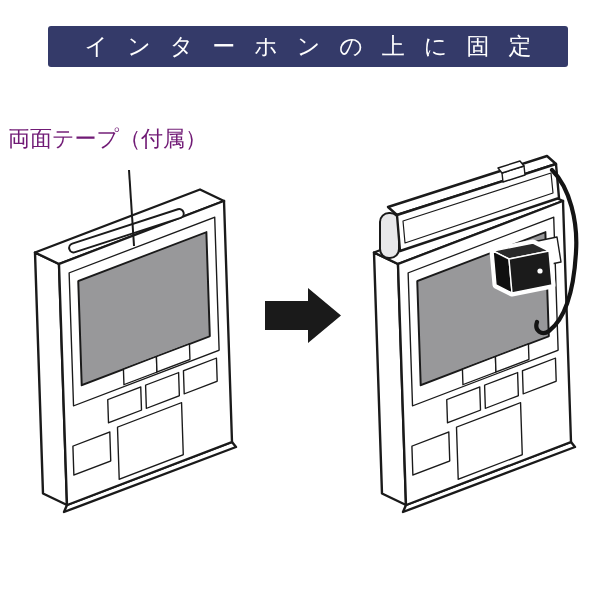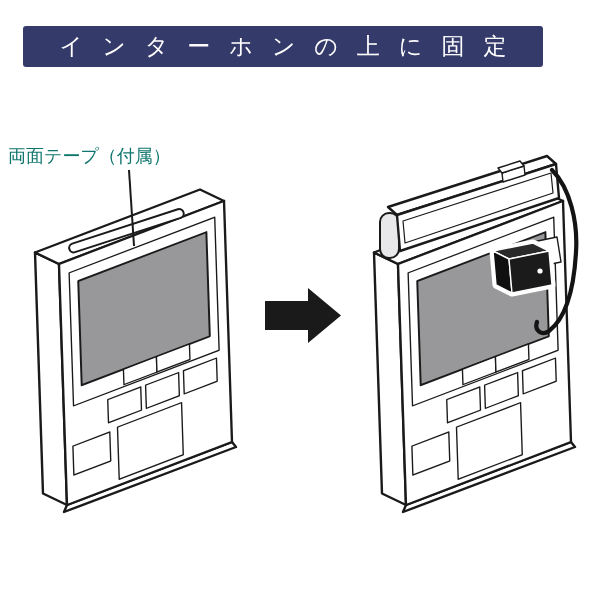--- a/index.html
+++ b/index.html
@@ -10,31 +10,31 @@
     --endcap:#e8e8ea;
     --paper:#ffffff;
   }
   html,body{margin:0;padding:0;}
   body{
     width:600px;height:600px;position:relative;overflow:hidden;
     background:var(--paper);
     font-family:"DejaVu Sans", sans-serif;
   }
   .banner{
-    position:absolute;left:23px;top:26px;width:520px;height:41px;
+    position:absolute;left:48px;top:26px;width:520px;height:41px;
     background:var(--banner-bg);color:var(--banner-fg);
     border-radius:3px;
     display:flex;align-items:center;justify-content:center;
   }
   .banner span{
     font-size:23px;letter-spacing:19px;padding-left:19px;white-space:nowrap;
   }
   .tape-label{
-    position:absolute;left:8px;top:144px;
-    font-size:18px;color:#0f766e;white-space:nowrap;
+    position:absolute;left:8px;top:124px;
+    font-size:22px;color:#701a75;white-space:nowrap;
   }
   svg.diagram{position:absolute;left:0;top:0;}
   .face{fill:#fff;stroke:var(--ink);stroke-width:2.4;stroke-linejoin:round;}
   .thin{fill:#fff;stroke:var(--ink);stroke-width:1.4;stroke-linejoin:round;}
   .noline{fill:none;stroke:var(--ink);stroke-width:1.2;stroke-linejoin:round;}
   .screenface{fill:var(--screen);stroke:var(--ink);stroke-width:2;stroke-linejoin:round;}
   .tape{fill:#fff;stroke:var(--ink);stroke-width:2;}
   .endcap{fill:var(--endcap);stroke:var(--ink);stroke-width:2;}
   .leader{stroke:var(--ink);stroke-width:2;}
   .arrow{fill:var(--ink);}

